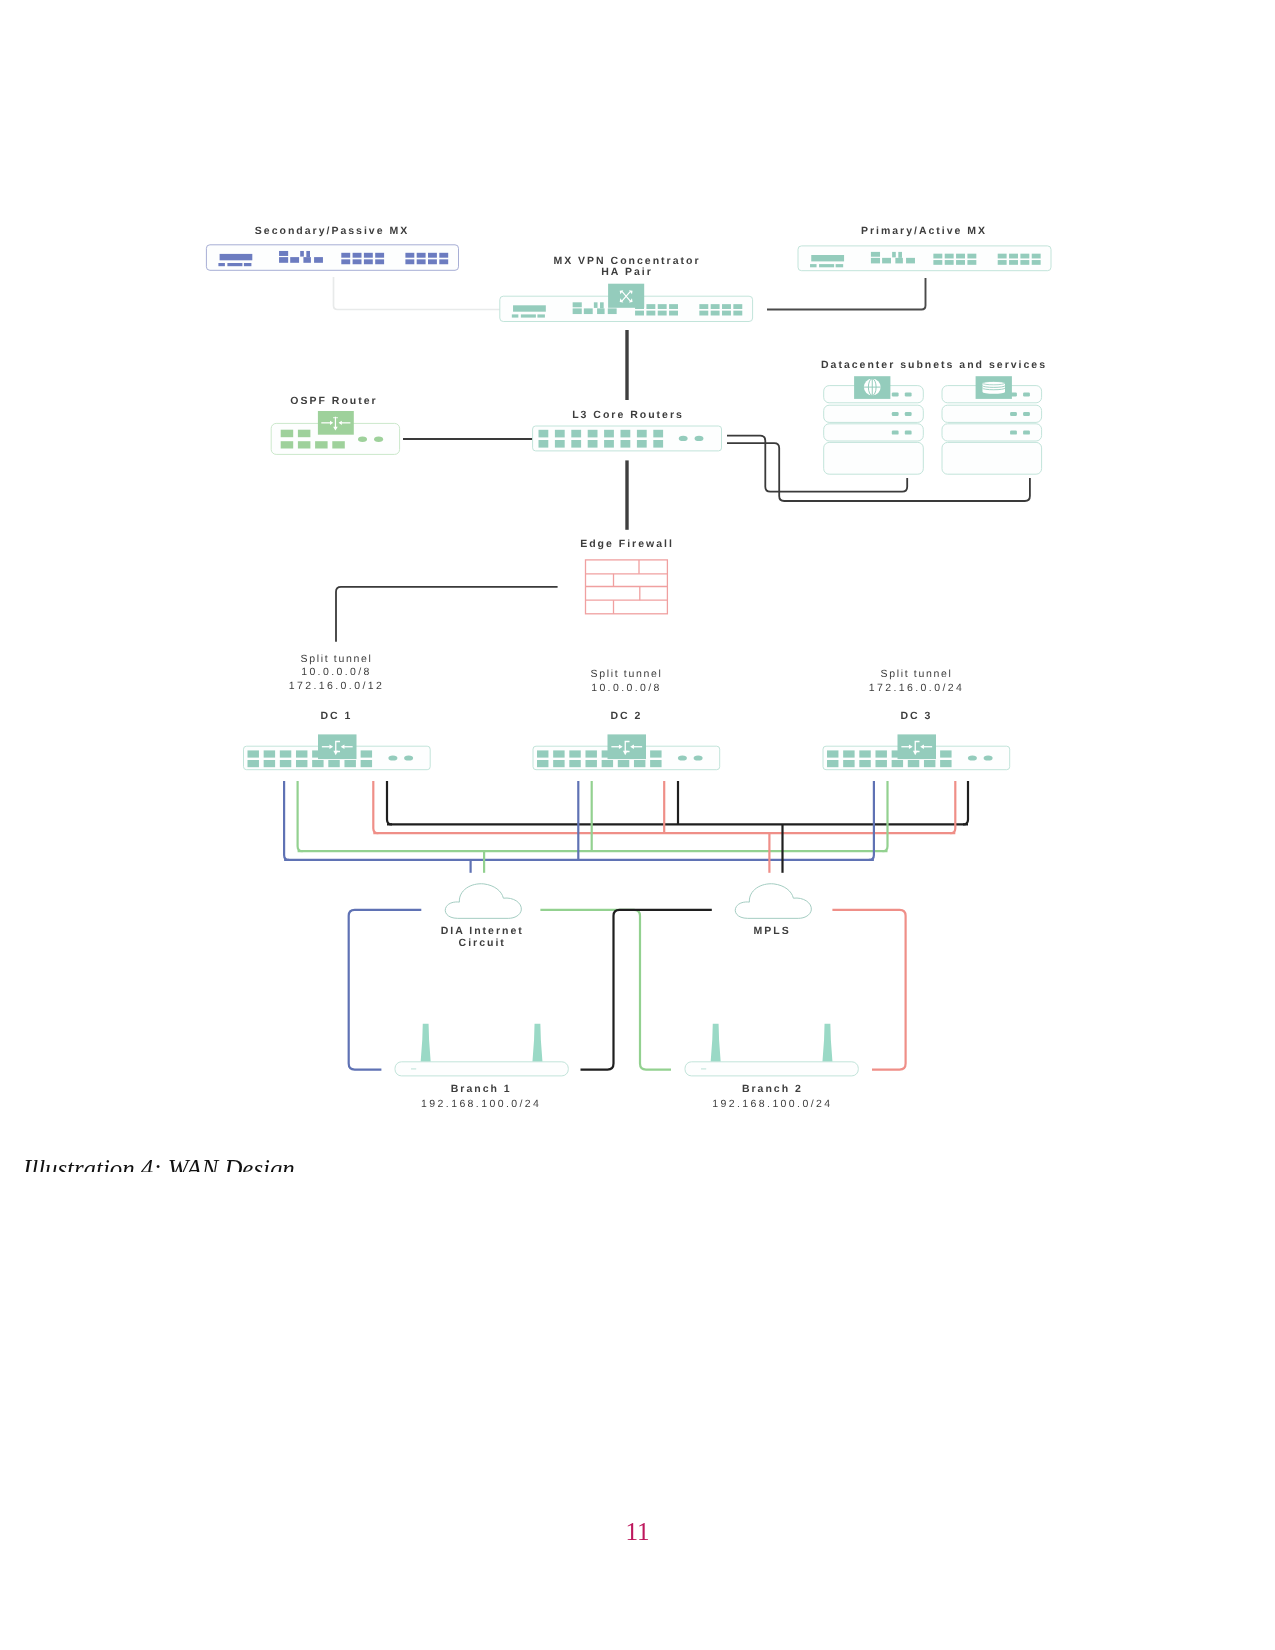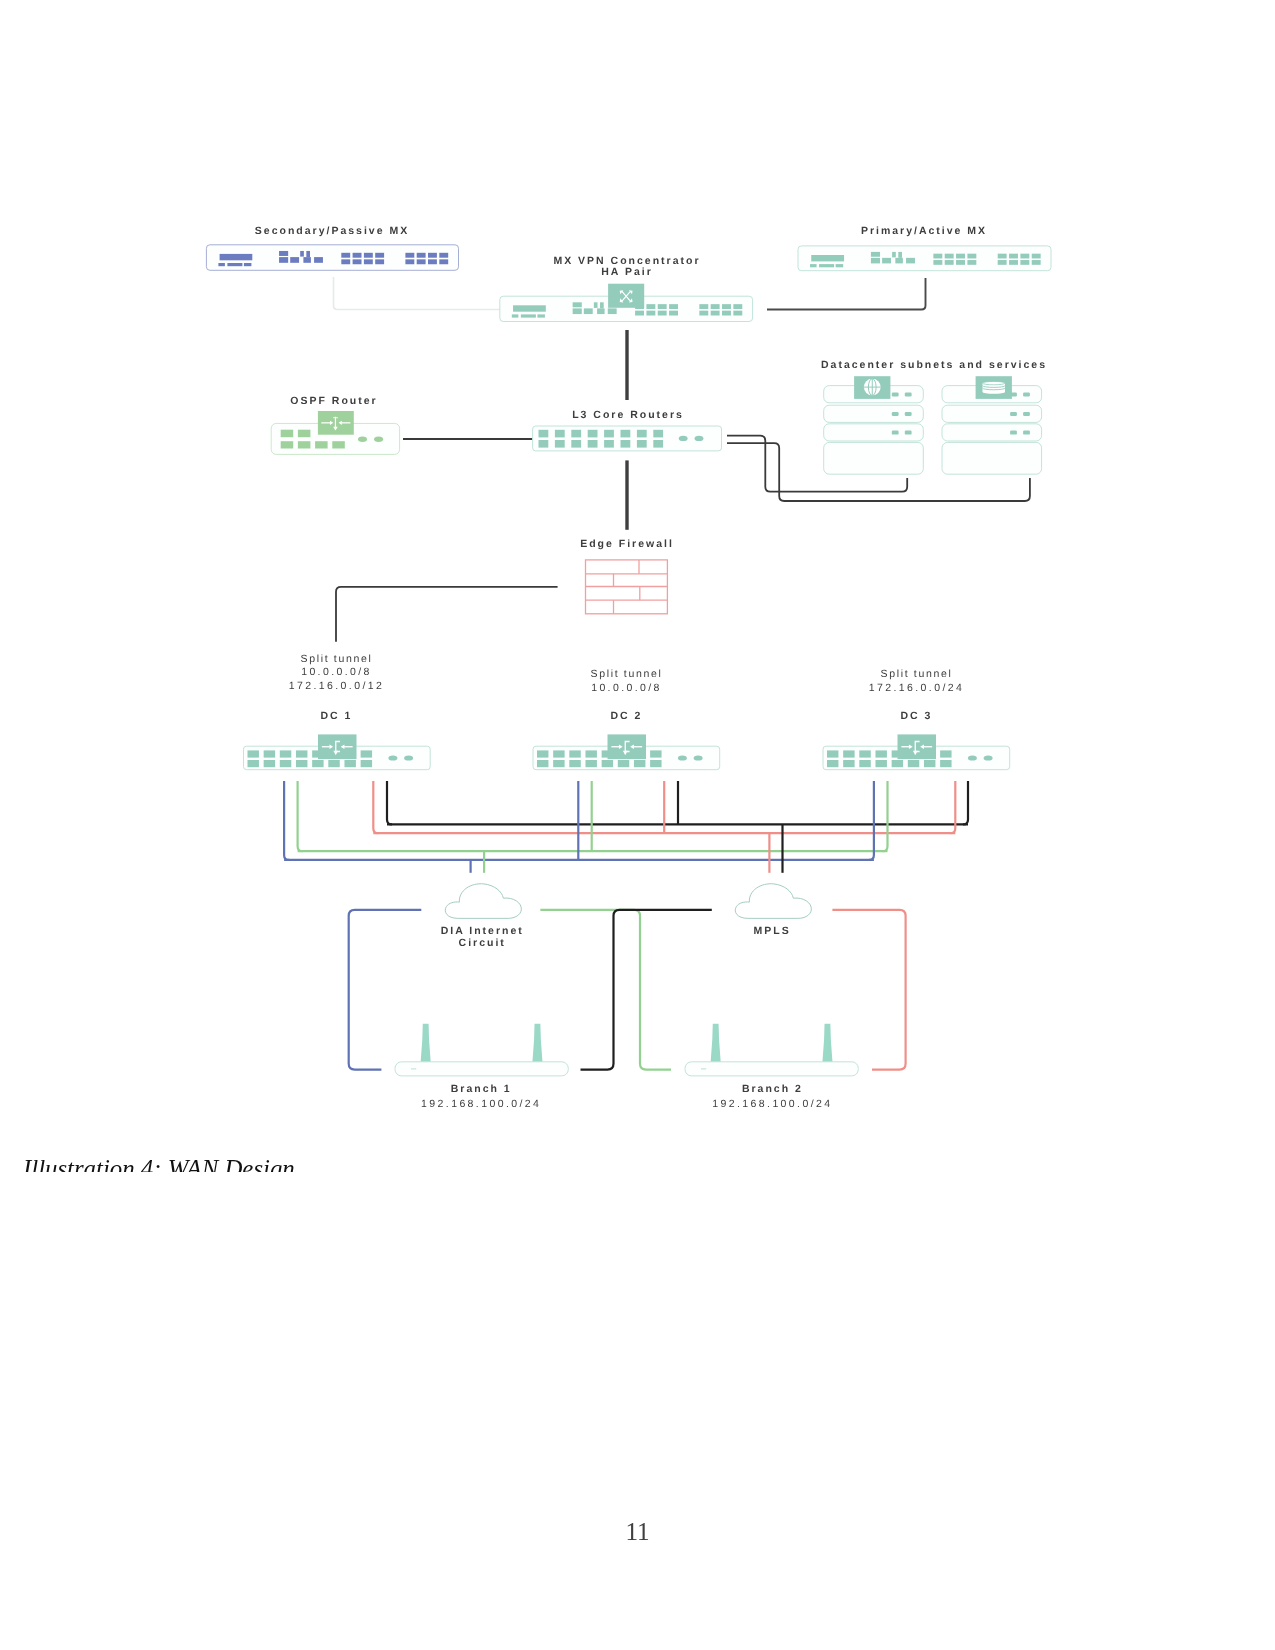--- a/index.html
+++ b/index.html
@@ -4,21 +4,21 @@
 <style>
   html,body{margin:0;padding:0;}
   body{width:1275px;height:1650px;background:#ffffff;position:relative;overflow:hidden;font-family:"Liberation Sans",sans-serif;-webkit-font-smoothing:antialiased;}
   #page{position:absolute;inset:0;background:#fff;text-decoration:underline;}
   svg#diagram{position:absolute;left:0;top:0;display:block;}
   text{font-family:"Liberation Sans",sans-serif;fill:#3d3d3d;-webkit-font-smoothing:antialiased;text-rendering:geometricPrecision;}
   .t-bold{font-weight:bold;font-size:10.5px;letter-spacing:2.0px;}
   .t-plain{font-size:10.5px;letter-spacing:1.65px;}
   .t-num{font-size:10.5px;letter-spacing:2.4px;}
   #caption{position:absolute;left:0;top:1156px;width:1275px;text-align:left;font-family:"Liberation Serif",serif;font-style:italic;font-size:24.8px;color:#111;height:15.6px;overflow:hidden;line-height:26px;padding-left:23px;}
-  #pagenum{position:absolute;left:0;top:1518px;width:1275px;text-align:center;font-family:"Liberation Serif",serif;font-size:25.1px;color:#404040;}
+  #pagenum{position:absolute;left:0;top:1518px;width:1275px;text-align:center;font-family:"Liberation Serif",serif;font-size:25.1px;color:#be185d;}
 </style>
 </head>
 <body>
 
 <div id="page">
 <svg id="diagram" width="1275" height="1650" viewBox="0 0 1275 1650" xmlns="http://www.w3.org/2000/svg">
 <g>
         <path d="M 333.5 277 L 333.5 305.5 Q 333.5 309.5 337.5 309.5 L 500 309.5" fill="none" stroke="#e8eaea" stroke-width="1.7"></path>
       </g>
 <g>

